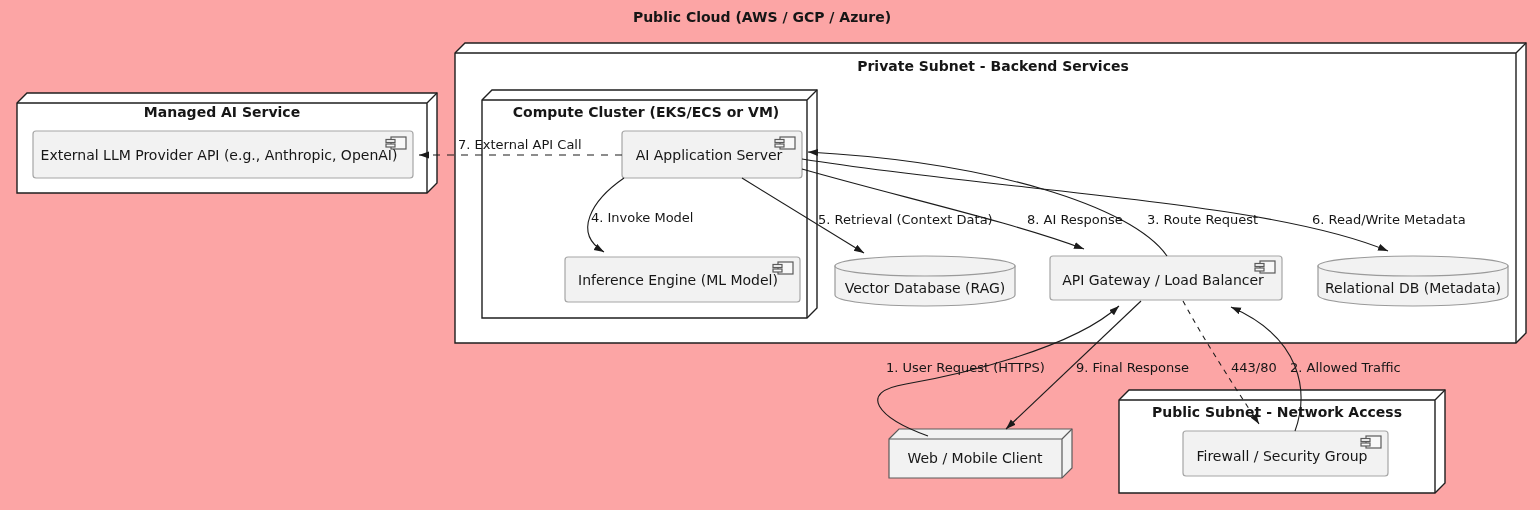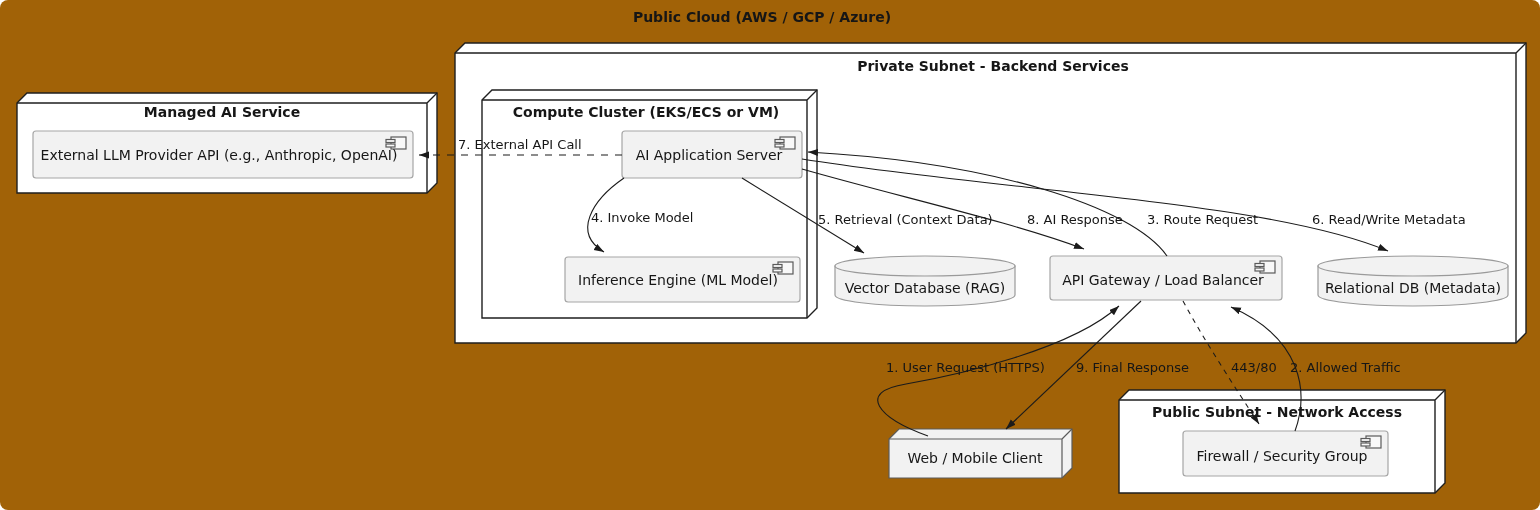--- a/index.html
+++ b/index.html
@@ -1,17 +1,17 @@
 <!DOCTYPE html>
 <html><head>
 <meta charset="utf-8">
 <style>
   html,body{margin:0;padding:0;background:#ffffff;}
-  .stage{width:1540px;height:510px;background:#a16207;position:relative;overflow:hidden;
-         font-family:"DejaVu Sans","Liberation Sans",sans-serif;border-radius:8px;}
+  .stage{width:1540px;height:510px;background:#fca5a5;position:relative;overflow:hidden;
+         font-family:"DejaVu Sans","Liberation Sans",sans-serif;}
   svg text{font-family:"DejaVu Sans","Liberation Sans",sans-serif;fill:#161616;}
   .diagram-title{font-size:14px;font-weight:bold;text-anchor:middle;}
   .node-title{font-size:14px;font-weight:bold;text-anchor:middle;}
   .comp-label{font-size:14px;text-anchor:middle;}
   .edge-label{font-size:13px;text-anchor:start;}
   .node-shape{fill:#ffffff;stroke:#1f1f1f;stroke-width:1.4;}
   .node-inner{fill:none;stroke:#1f1f1f;stroke-width:1.4;}
   .node-shape-gray{fill:#f2f2f2;stroke:#5a5a5a;stroke-width:1.2;}
   .node-inner-gray{fill:none;stroke:#5a5a5a;stroke-width:1.2;}
   .component{fill:#f2f2f2;stroke:#a6a6a6;stroke-width:1.2;}

